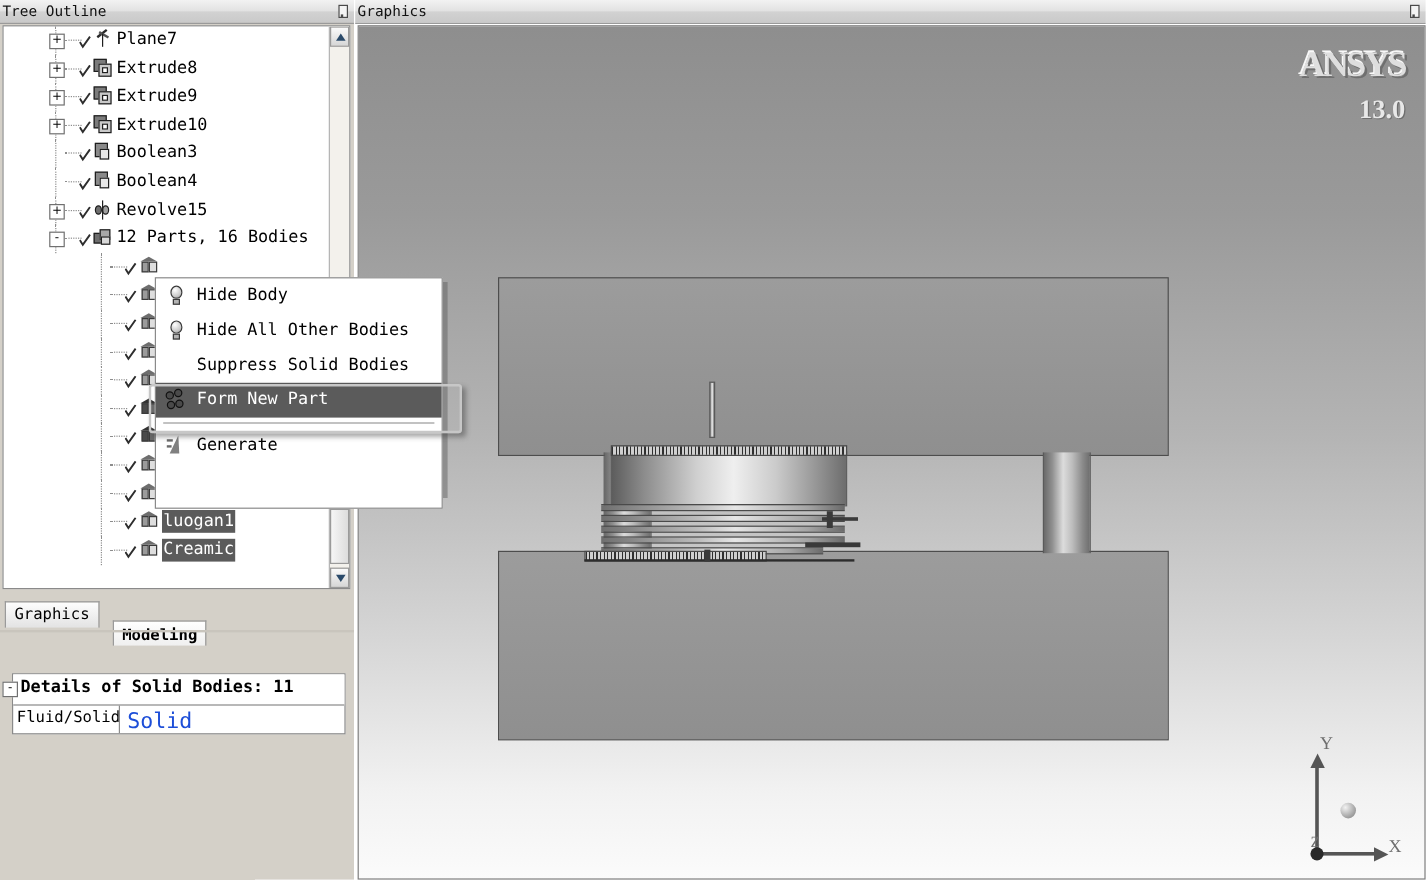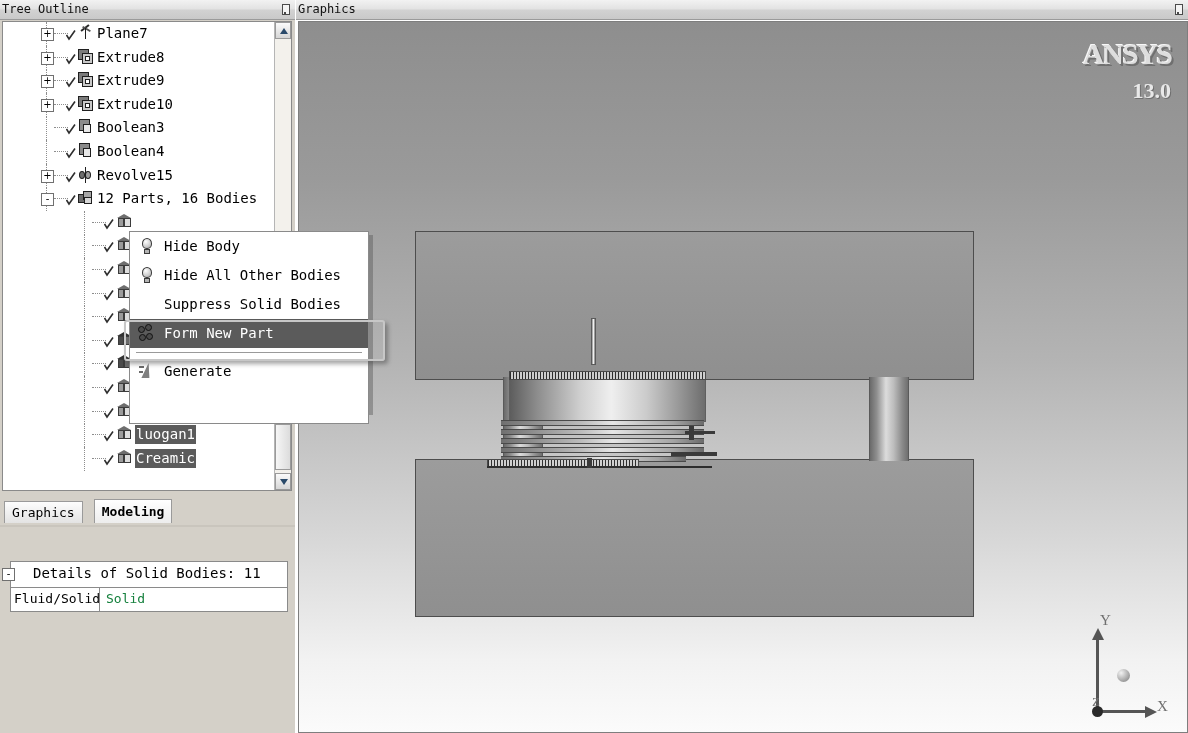--- a/index.html
+++ b/index.html
@@ -91,35 +91,35 @@
   #sb-thumb{position:absolute;left:0;width:16px;top:402px;height:46px;background:linear-gradient(90deg,#f6f6f6,#dcdcdc);border:1px solid #9a9a9a;box-sizing:border-box;}
   #sb-track{position:absolute;left:0;top:17px;width:16px;bottom:17px;background:#f3f1ec;}
 
   
   #tabs{position:absolute;left:0;top:497px;width:295px;height:30px;}
   .tab{
     position:absolute;top:4px;height:22px;line-height:21px;font-size:13px;color:#000;
     background:linear-gradient(180deg,#fdfdfd,#e3e3e3);border:1px solid #9a9a9a;border-bottom:none;
     padding:0 7px;box-sizing:border-box;
   }
-  .tab.active{top:2px;height:24px;line-height:23px;background:linear-gradient(180deg,#ffffff,#ededed);font-weight:bold;}
+  .tab.active{top:20px;height:24px;line-height:23px;background:linear-gradient(180deg,#ffffff,#ededed);font-weight:bold;}
   #tab-strip-line{position:absolute;left:0;top:525px;width:295px;height:2px;background:#c9c5bd;}
 
   
   #details-panel{position:absolute;left:0;top:538px;width:295px;height:195px;background:#d4d0c8;}
   #details-title{top:0;}
   #details-grid{position:absolute;left:10px;top:23px;width:276px;border:1px solid #8a8a8a;background:#fff;}
   .dv-head{position:relative;height:25px;background:#ffffff;border-bottom:1px solid #8a8a8a;}
   .dv-head .minus{position:absolute;left:-9px;top:6px;width:11px;height:11px;background:#fff;border:1px solid #707070;
       font-size:10px;line-height:9px;text-align:center;font-family:"DejaVu Sans",sans-serif;}
-  .dv-head .t{position:absolute;left:22px;top:3px;font-size:14px;font-weight:normal;}
+  .dv-head .t{position:absolute;left:6px;top:3px;font-size:14px;font-weight:bold;}
   .dv-row{position:relative;height:23px;}
   .dv-row .k{position:absolute;left:3px;top:3px;font-size:13px;}
   .dv-row .sep{position:absolute;left:88px;top:0;bottom:0;width:1px;background:#8a8a8a;}
-  .dv-row .v{position:absolute;left:95px;top:3px;font-size:13px;color:#15803d;}
+  .dv-row .v{position:absolute;left:95px;top:3px;font-size:18px;color:#1d4ed8;}
 
   
   #gfx-panel{position:absolute;left:296px;top:0;width:892px;height:733px;}
   #gfx-title{top:0;left:0;right:0;}
   #gfx-canvas{
     position:absolute;left:2px;top:21px;width:888px;height:710px;
     background:linear-gradient(180deg,#8e8e8e 0%,#9a9a9a 22%,#b4b4b4 48%,#d6d6d6 72%,#f2f2f2 90%,#fbfbfb 100%);
     border:1px solid #7e7e7e;overflow:hidden;
   }
   

